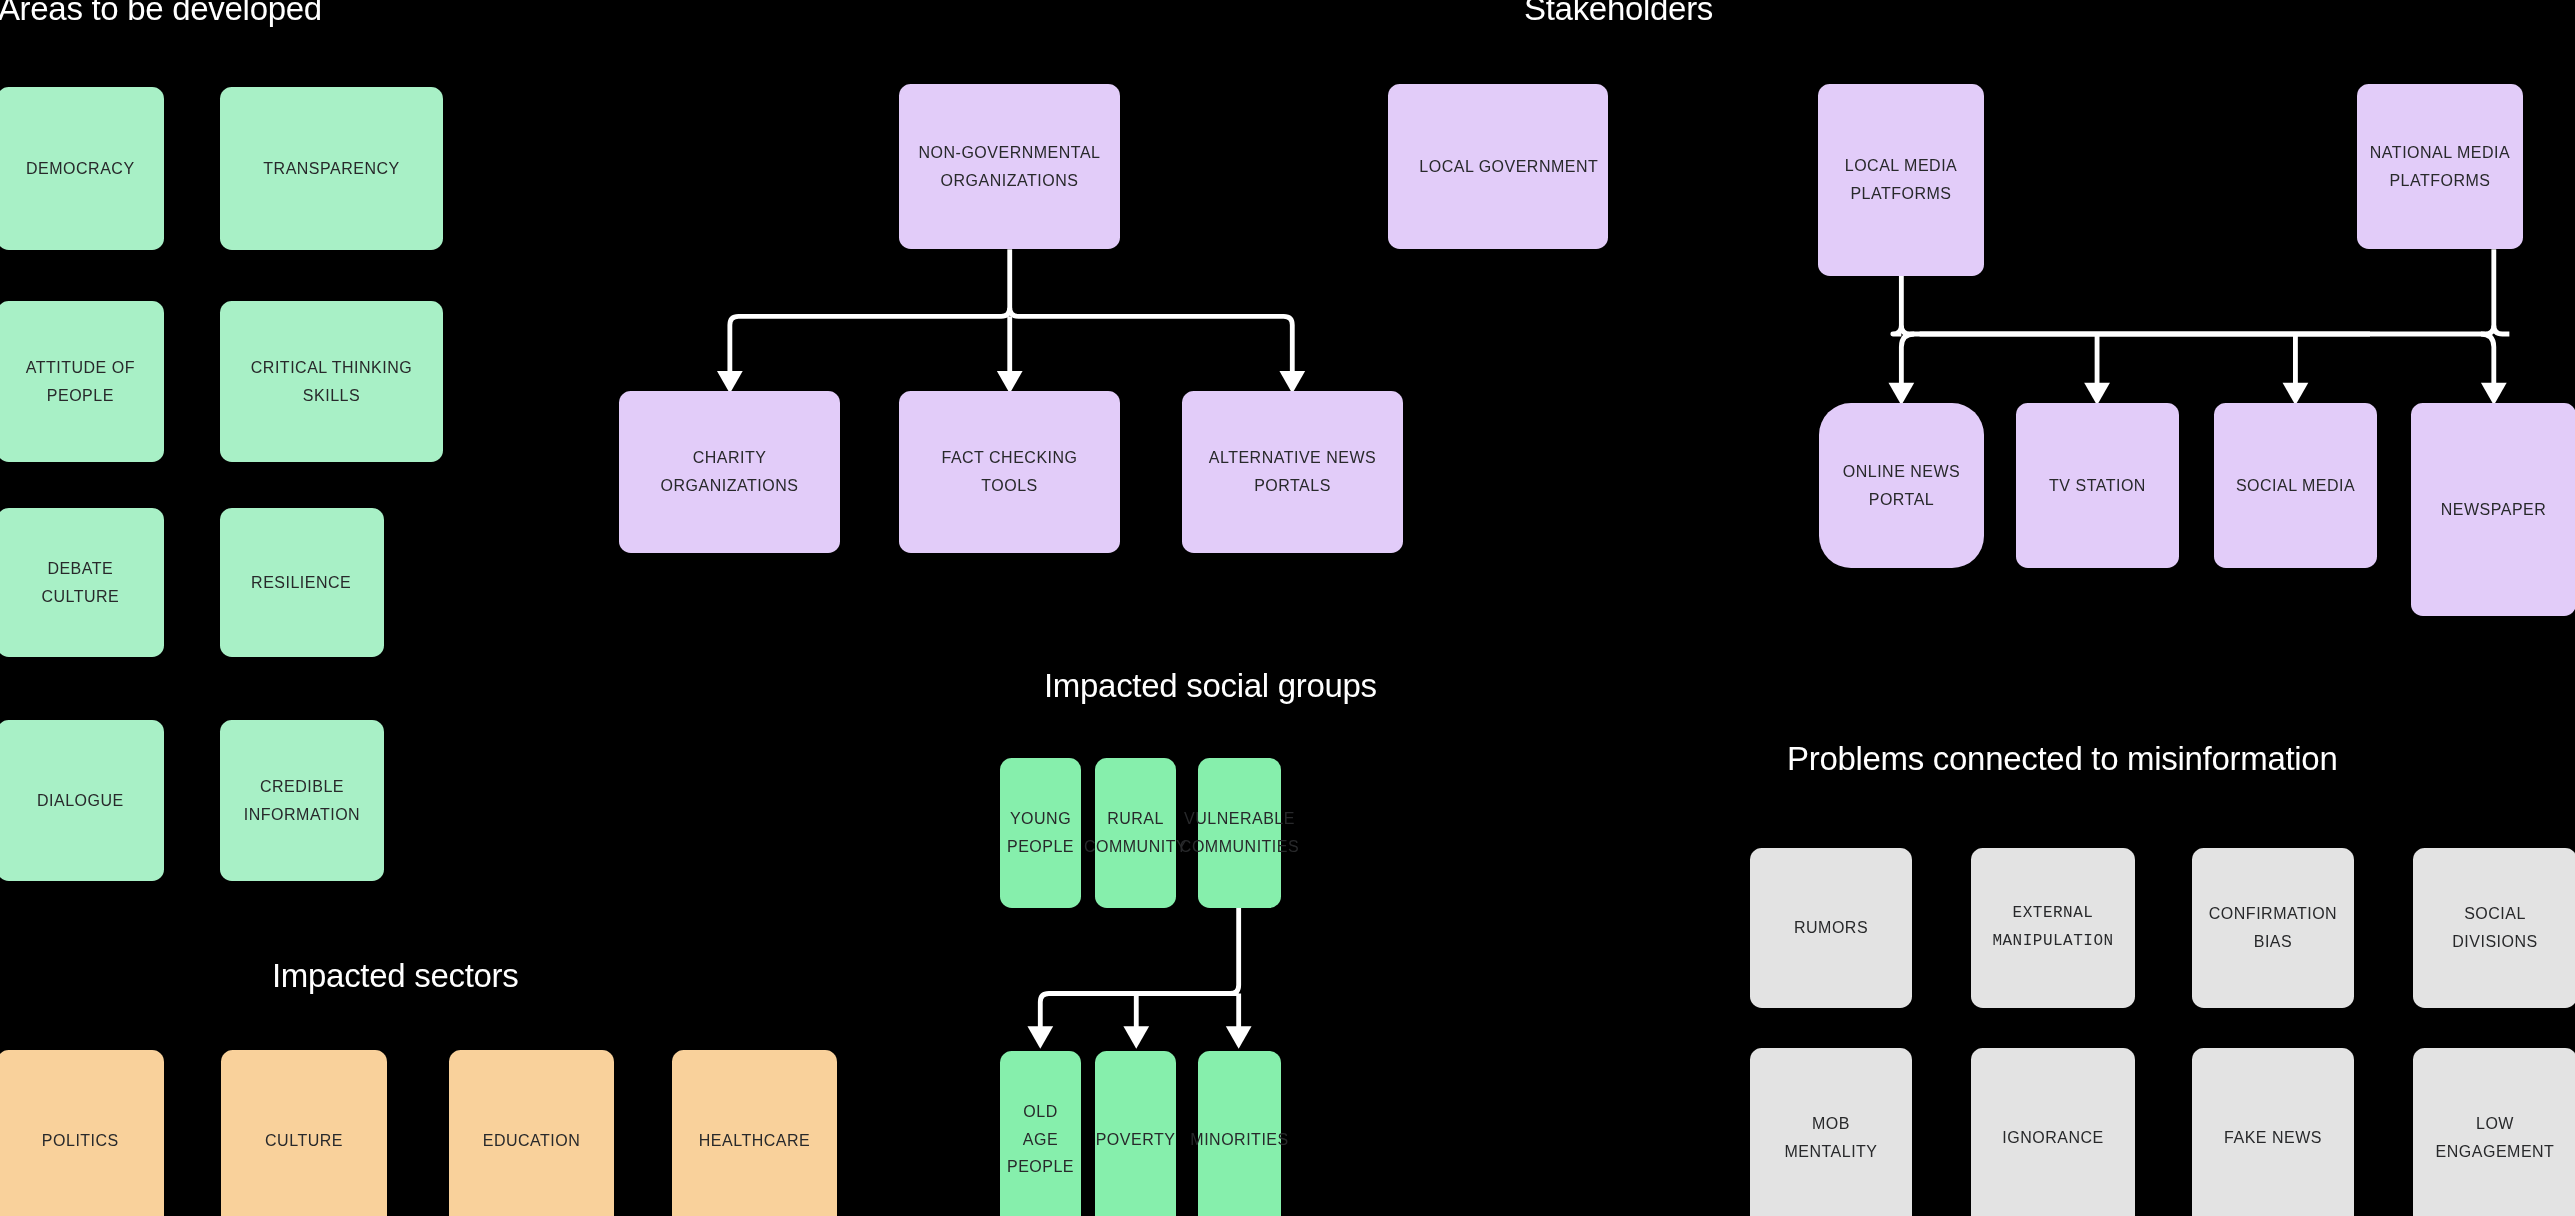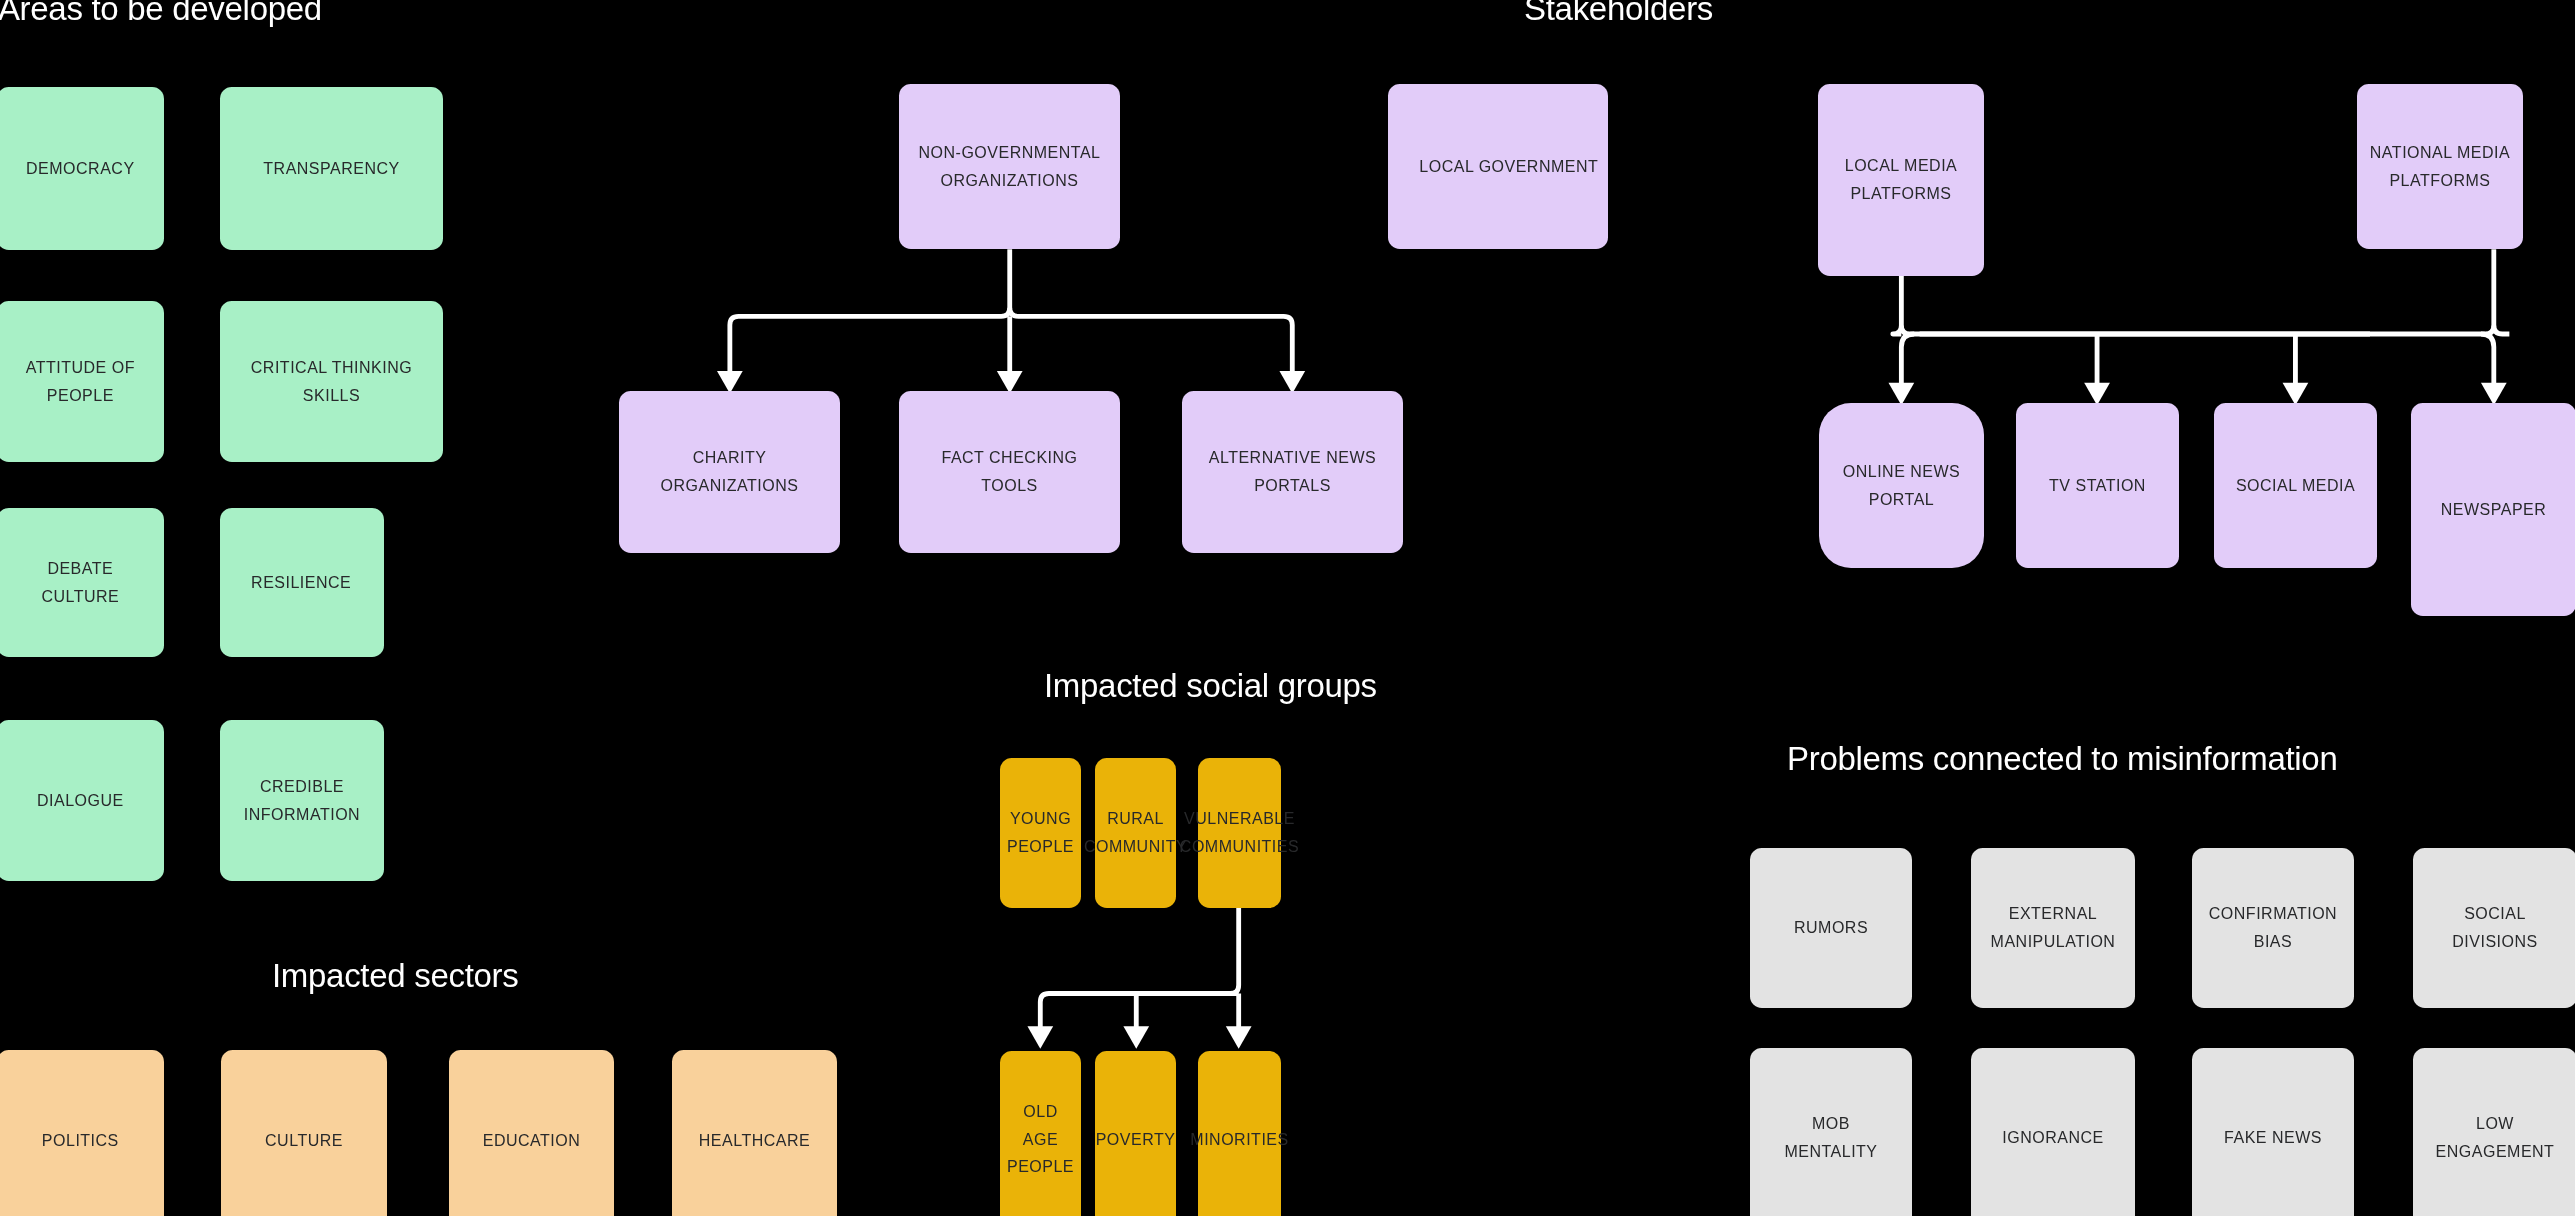--- a/index.html
+++ b/index.html
@@ -35,21 +35,21 @@
     box-sizing: border-box;
     padding: 4.3px 9.7px;
     font-size: 16px;
     font-weight: 400;
     letter-spacing: 0.5px;
     line-height: 1.72;
     color: #28292b;
   }
   .node.green  { background: #a8f0c6; }
   .node.purple { background: #e2ccf9; }
-  .node.blue   { background: #eab308; }
+  .node.blue   { background: #86efac; }
   .node.orange { background: #f9d19b; }
   .node.grey   { background: #e3e3e3; }
   .node span { display: block; }
   svg.edges {
     position: absolute;
     left: 0;
     top: 0;
     width: 2576px;
     height: 1216px;
     pointer-events: none;
@@ -305,21 +305,21 @@
       <span>HEALTHCARE</span>
     </div>
   </div>
 
   <div class="node grey" style="left:1750px; top:848px; width:162px; height:160px;">
     <div>
       <span>RUMORS</span>
     </div>
   </div>
 
-  <div class="node grey" style="left:1971px; top:848px; width:164px; height:160px;">
+  <div class="node grey" style="left:1971px; top:848px; width:164px; height:160px;font-family:Liberation Mono, monospace;">
     <div>
       <span>EXTERNAL</span>
       <span>MANIPULATION</span>
     </div>
   </div>
 
   <div class="node grey" style="left:2192px; top:848px; width:162px; height:160px;">
     <div>
       <span>CONFIRMATION</span>
       <span>BIAS</span>

